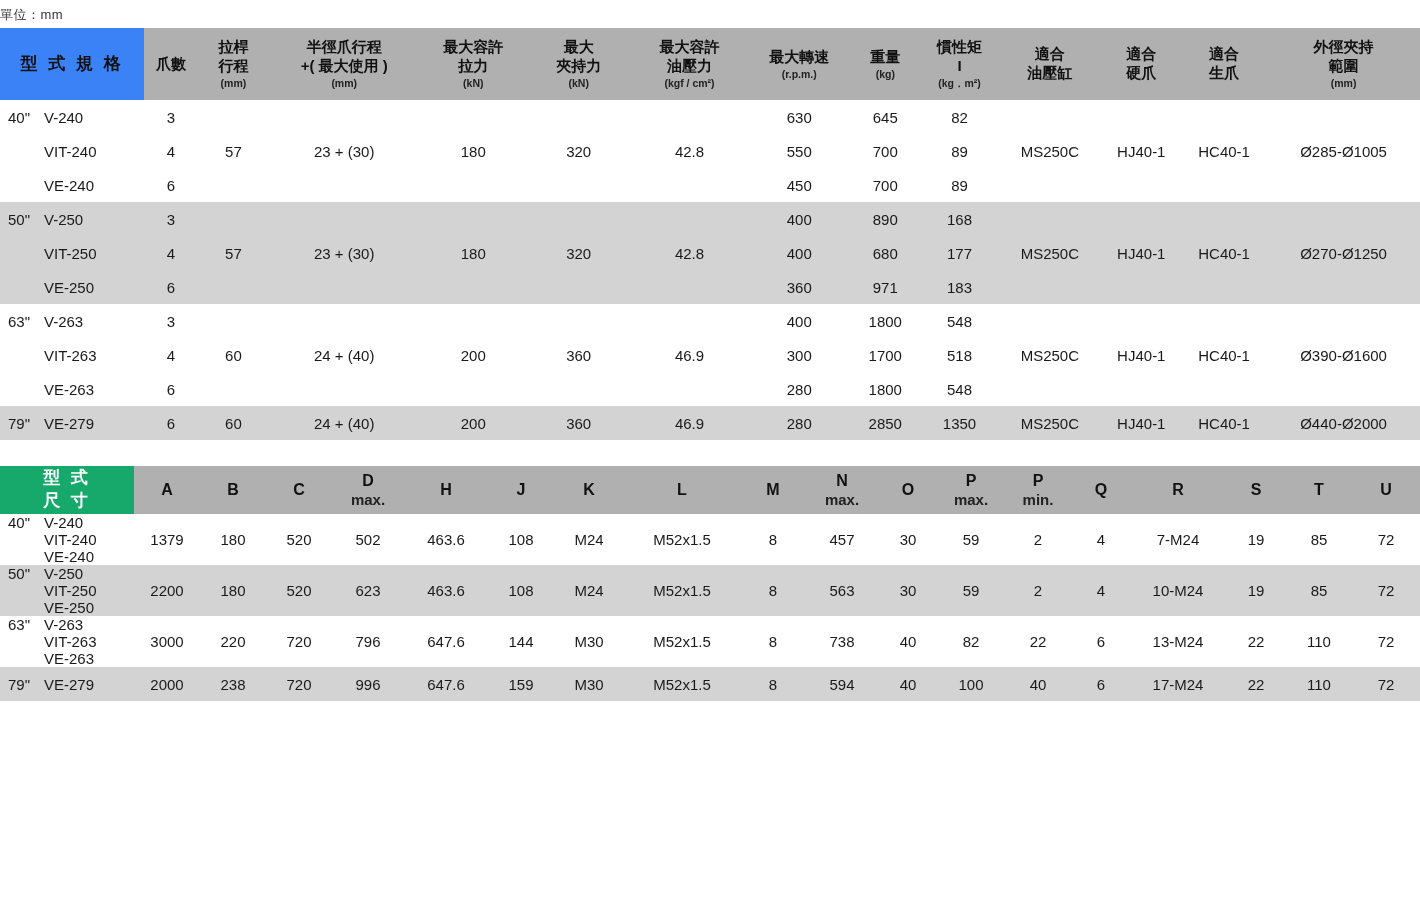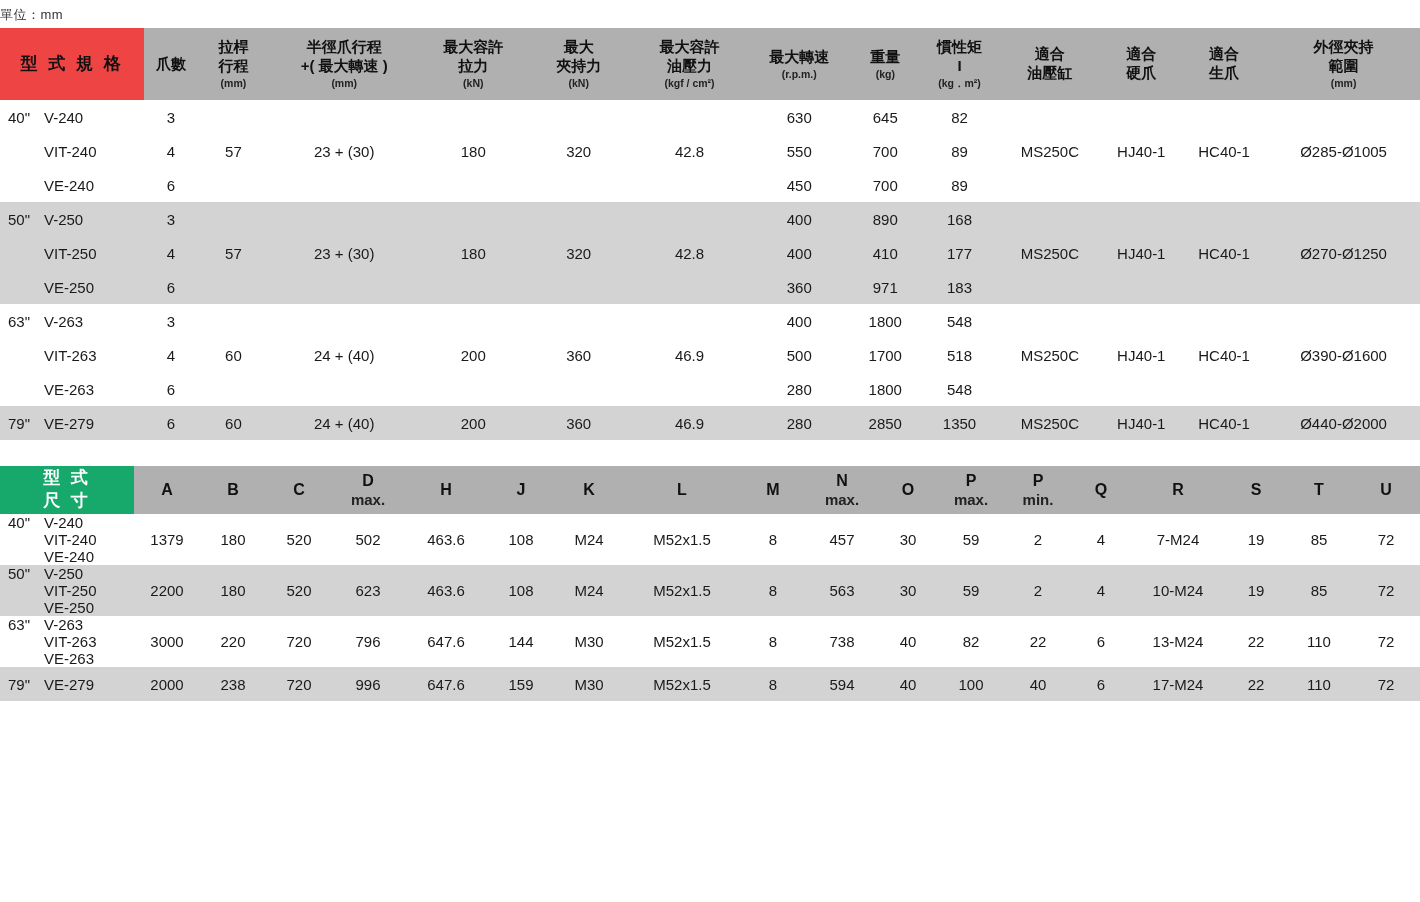--- a/index.html
+++ b/index.html
@@ -26,21 +26,21 @@
 
   table {
     border-collapse: collapse;
     width: 1420px;
     table-layout: fixed;
   }
   td, th { padding: 0; margin: 0; }
 
   
   .t1 .hdr-model {
-    background: #ef4444;
+    background: #3b82f6;
     color: #111;
     font-weight: bold;
     font-size: 17px;
     line-height: 1.35;
     text-align: center;
     letter-spacing: 3px;
     vertical-align: middle;
     height: 72px;
   }
   .t1 .hdr {
@@ -139,21 +139,21 @@
         <th class="hdr">
           <span class="big">爪數</span>
         </th>
         <th class="hdr">
           <span class="big">拉桿</span>
           <span class="big">行程</span>
           <span class="sub">(mm)</span>
         </th>
         <th class="hdr">
           <span class="big">半徑爪行程</span>
-          <span class="big">+( 最大轉速 )</span>
+          <span class="big">+( 最大使用 )</span>
           <span class="sub">(mm)</span>
         </th>
         <th class="hdr">
           <span class="big">最大容許</span>
           <span class="big">拉力</span>
           <span class="sub">(kN)</span>
         </th>
         <th class="hdr">
           <span class="big">最大</span>
           <span class="big">夾持力</span>
@@ -242,21 +242,21 @@
         <td class="cell">168</td>
         <td class="cell" rowspan="3">MS250C</td>
         <td class="cell" rowspan="3">HJ40-1</td>
         <td class="cell" rowspan="3">HC40-1</td>
         <td class="cell" rowspan="3">Ø270-Ø1250</td>
       </tr>
       <tr class="shade">
         <td class="model"><span class="ind"></span><span>VIT-250</span></td>
         <td class="cell">4</td>
         <td class="cell">400</td>
-        <td class="cell">410</td>
+        <td class="cell">680</td>
         <td class="cell">177</td>
       </tr>
       <tr class="shade">
         <td class="model"><span class="ind"></span><span>VE-250</span></td>
         <td class="cell">6</td>
         <td class="cell">360</td>
         <td class="cell">971</td>
         <td class="cell">183</td>
       </tr>
 
@@ -272,21 +272,21 @@
         <td class="cell">1800</td>
         <td class="cell">548</td>
         <td class="cell" rowspan="3">MS250C</td>
         <td class="cell" rowspan="3">HJ40-1</td>
         <td class="cell" rowspan="3">HC40-1</td>
         <td class="cell" rowspan="3">Ø390-Ø1600</td>
       </tr>
       <tr class="plain">
         <td class="model"><span class="ind"></span><span>VIT-263</span></td>
         <td class="cell">4</td>
-        <td class="cell">500</td>
+        <td class="cell">300</td>
         <td class="cell">1700</td>
         <td class="cell">518</td>
       </tr>
       <tr class="plain">
         <td class="model"><span class="ind"></span><span>VE-263</span></td>
         <td class="cell">6</td>
         <td class="cell">280</td>
         <td class="cell">1800</td>
         <td class="cell">548</td>
       </tr>

